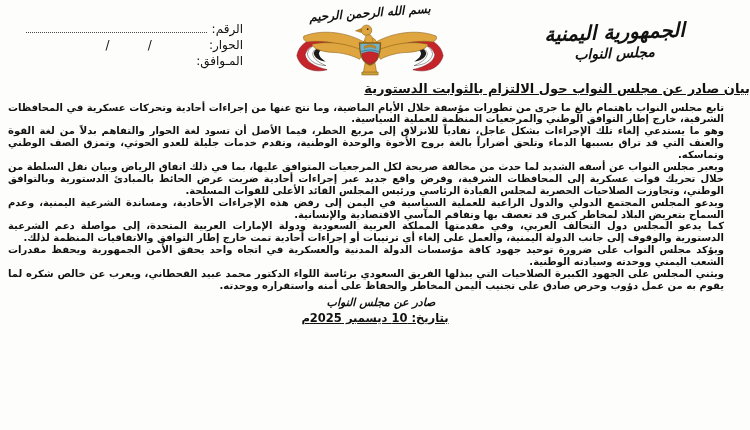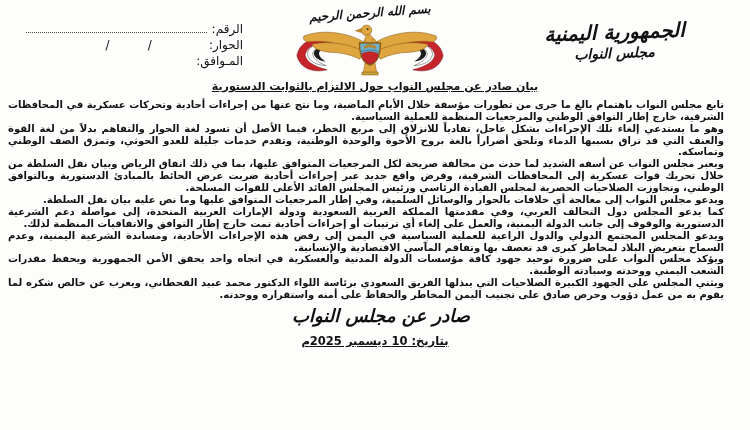--- a/index.html
+++ b/index.html
@@ -69,44 +69,43 @@
   .field-label { flex: 0 0 auto; }
   .dotted-leader {
     flex: 1 1 auto;
     border-bottom: 1.5px dotted #444;
     margin: 0 5px 3px 8px;
     height: 10px;
   }
   .field-value { flex: 1; text-align: center; white-space: pre; }
   
   .doc-title {
-    text-align: center;
     font-weight: bold;
-    font-size: 11px;
+    font-size: 13px;
     line-height: 1.35;
     margin-top: 2px;
   }
   .doc-title .t-line { text-decoration: underline; }
   
   .body-text {
     padding: 4px 26px 0 8px;
     font-size: 10px;
     font-weight: bold;
     line-height: 1.19;
     text-align: justify;
   }
   .body-text p { margin: 0; }
   
   .footer {
     text-align: center;
     margin-top: 4px;
     font-weight: bold;
   }
-  .issued-by { font-size: 18px; font-style: italic; padding-left: 12px; }
-  .issue-date { font-size: 11.5px; text-decoration: underline; margin-top: 8px; }
+  .issued-by { font-size: 11px; font-style: italic; padding-left: 12px; }
+  .issue-date { font-size: 11.5px; text-decoration: underline; margin-top: 2px; }
 </style>
 </head>
 <body>
 
 <div class="page">
 
   <div class="header">
 
     <div class="header-right">
       <div class="republic-title">الجمهورية اليمنية</div>
@@ -175,23 +174,22 @@
   </div>
 
   <div class="doc-title">
     <div class="t-line">بيان صادر عن مجلس النواب حول الالتزام بالثوابت الدستورية</div>
   </div>
 
   <div class="body-text">
     <p>تابع مجلس النواب باهتمام بالغ ما جرى من تطورات مؤسفة خلال الأيام الماضية، وما نتج عنها من إجراءات أحادية وتحركات عسكرية في المحافظات الشرقية، خارج إطار التوافق الوطني والمرجعيات المنظمة للعملية السياسية.</p>
     <p>وهو ما يستدعي إلغاء تلك الإجراءات بشكل عاجل، تفادياً للانزلاق إلى مربع الخطر، فيما الأصل أن تسود لغة الحوار والتفاهم بدلاً من لغة القوة والعنف التي قد تراق بسببها الدماء وتلحق أضراراً بالغة بروح الأخوة والوحدة الوطنية، وتقدم خدمات جليلة للعدو الحوثي، وتمزق الصف الوطني وتماسكه.</p>
     <p>ويعبر مجلس النواب عن أسفه الشديد لما حدث من مخالفة صريحة لكل المرجعيات المتوافق عليها، بما في ذلك اتفاق الرياض وبيان نقل السلطة من خلال تحريك قوات عسكرية إلى المحافظات الشرقية، وفرض واقع جديد عبر إجراءات أحادية ضربت عرض الحائط بالمبادئ الدستورية وبالتوافق الوطني، وتجاوزت الصلاحيات الحصرية لمجلس القيادة الرئاسي ورئيس المجلس القائد الأعلى للقوات المسلحة.</p>
-    <p>ويدعو مجلس النواب إلى معالجة أي خلافات بالحوار والوسائل السلمية، وفي إطار المرجعيات المتوافق عليها وما نص عليه بيان نقل السلطة.</p>
+    <p>ويدعو المجلس المجتمع الدولي والدول الراعية للعملية السياسية في اليمن إلى رفض هذه الإجراءات الأحادية، ومساندة الشرعية اليمنية، وعدم السماح بتعريض البلاد لمخاطر كبرى قد تعصف بها وتفاقم المآسي الاقتصادية والإنسانية.</p>
     <p>كما يدعو المجلس دول التحالف العربي، وفي مقدمتها المملكة العربية السعودية ودولة الإمارات العربية المتحدة، إلى مواصلة دعم الشرعية الدستورية والوقوف إلى جانب الدولة اليمنية، والعمل على إلغاء أي ترتيبات أو إجراءات أحادية تمت خارج إطار التوافق والاتفاقيات المنظمة لذلك.</p>
-    <p>ويدعو المجلس المجتمع الدولي والدول الراعية للعملية السياسية في اليمن إلى رفض هذه الإجراءات الأحادية، ومساندة الشرعية اليمنية، وعدم السماح بتعريض البلاد لمخاطر كبرى قد تعصف بها وتفاقم المآسي الاقتصادية والإنسانية.</p>
     <p>ويؤكد مجلس النواب على ضرورة توحيد جهود كافة مؤسسات الدولة المدنية والعسكرية في اتجاه واحد يحقق الأمن الجمهورية ويحفظ مقدرات الشعب اليمني ووحدته وسيادته الوطنية.</p>
     <p>ويثني المجلس على الجهود الكبيرة الصلاحيات التي يبذلها الفريق السعودي برئاسة اللواء الدكتور محمد عبيد القحطاني، ويعرب عن خالص شكره لما يقوم به من عمل دؤوب وحرص صادق على تجنيب اليمن المخاطر والحفاظ على أمنه واستقراره ووحدته.</p>
   </div>
 
   <div class="footer">
     <div class="issued-by">صادر عن مجلس النواب</div>
     <div class="issue-date">بتاريخ: 10 ديسمبر 2025م</div>
   </div>
 
 </div>

